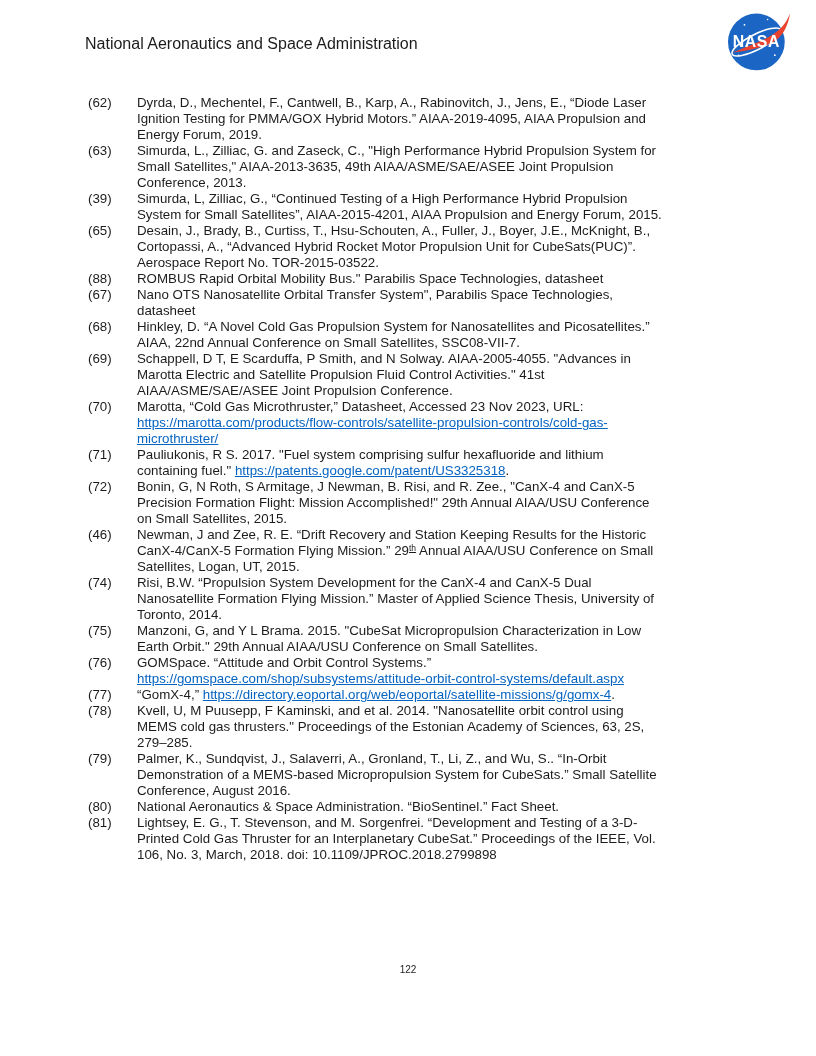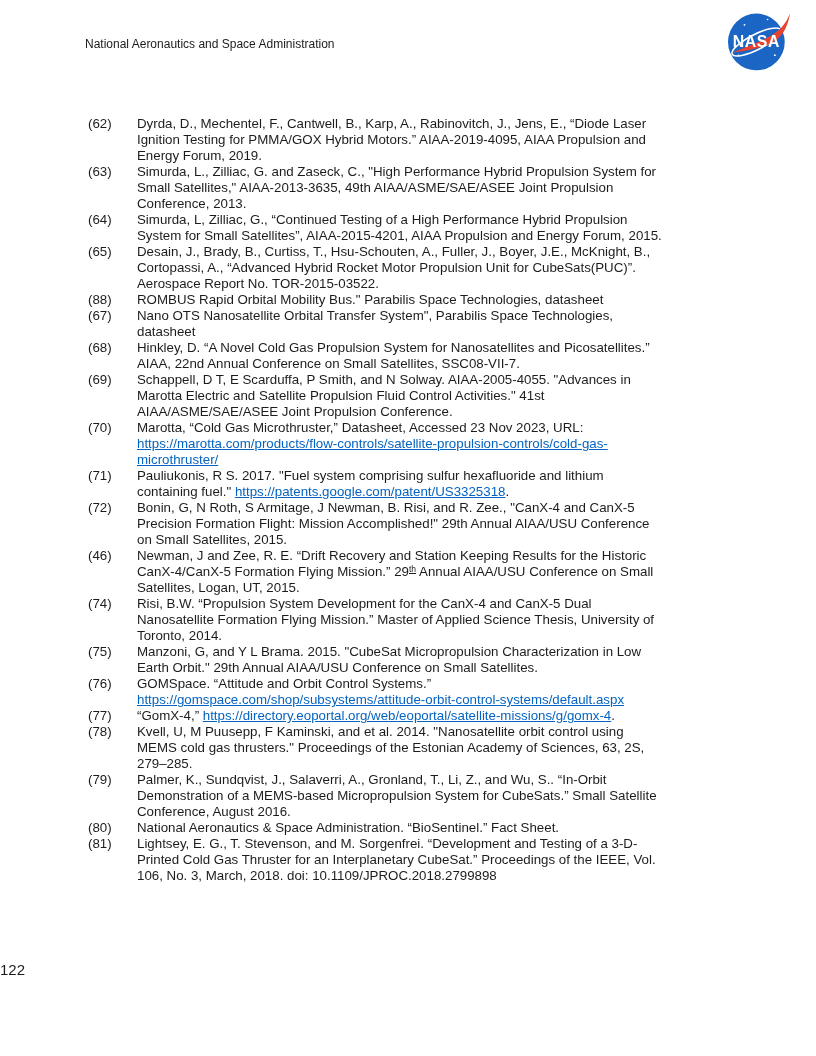--- a/index.html
+++ b/index.html
@@ -15,37 +15,37 @@
     width:816px;height:1056px;
     background:var(--bg);
     font-family:"Liberation Sans", sans-serif;
     color:var(--text-color);
     position:relative;
     overflow:hidden;
   }
   .page{position:absolute;inset:0;}
   .header-text{
     position:absolute;left:85px;top:37px;
-    font-size:12px;line-height:14px;color:var(--text-color);
+    font-size:16px;line-height:14px;color:var(--text-color);
   }
   .logo{position:absolute;left:726px;top:9px;}
   .logo .meat{fill:var(--logo-blue);}
   .logo .swoosh{fill:var(--logo-red);}
   .refs{
     position:absolute;left:88px;top:95px;width:660px;
-    font-size:13.3px;line-height:16px;margin-top:21px;
+    font-size:13.3px;line-height:16px;
   }
   .ref{display:flex;align-items:flex-start;}
   .ref-num{flex:0 0 49px;width:49px;}
   .ref-body{width:600px;}
   .link{color:var(--link-color);text-decoration:underline;cursor:pointer;}
   sup{font-size:8.5px;line-height:0;vertical-align:4px;text-decoration:underline;}
   .footer{
     position:absolute;left:0;top:962px;width:816px;
-    font-size:15px;line-height:16px;
+    text-align:center;font-size:10px;line-height:16px;
   }
 </style>
 </head>
 <body>
 
 <div class="page">
 
   <div class="header-text">National Aeronautics and Space Administration</div>
 
   <svg class="logo" width="66" height="62" viewBox="0 0 100 94" aria-hidden="true">
@@ -62,21 +62,21 @@
   <div class="refs">
       <div class="ref">
         <span class="ref-num">(62)</span>
         <div class="ref-body"><span>Dyrda, D., Mechentel, F., Cantwell, B., Karp, A., Rabinovitch, J., Jens, E., “Diode Laser<br>Ignition Testing for PMMA/GOX Hybrid Motors.” AIAA-2019-4095, AIAA Propulsion and<br>Energy Forum, 2019.</span></div>
       </div>
       <div class="ref">
         <span class="ref-num">(63)</span>
         <div class="ref-body"><span>Simurda, L., Zilliac, G. and Zaseck, C., "High Performance Hybrid Propulsion System for<br>Small Satellites," AIAA-2013-3635, 49th AIAA/ASME/SAE/ASEE Joint Propulsion<br>Conference, 2013.</span></div>
       </div>
       <div class="ref">
-        <span class="ref-num">(64)</span>
+        <span class="ref-num">(39)</span>
         <div class="ref-body"><span>Simurda, L, Zilliac, G., “Continued Testing of a High Performance Hybrid Propulsion<br>System for Small Satellites”, AIAA-2015-4201, AIAA Propulsion and Energy Forum, 2015.</span></div>
       </div>
       <div class="ref">
         <span class="ref-num">(65)</span>
         <div class="ref-body"><span>Desain, J., Brady, B., Curtiss, T., Hsu-Schouten, A., Fuller, J., Boyer, J.E., McKnight, B.,<br>Cortopassi, A., “Advanced Hybrid Rocket Motor Propulsion Unit for CubeSats(PUC)”.<br>Aerospace Report No. TOR-2015-03522.</span></div>
       </div>
       <div class="ref">
         <span class="ref-num">(88)</span>
         <div class="ref-body"><span>ROMBUS Rapid Orbital Mobility Bus." Parabilis Space Technologies, datasheet</span></div>
       </div>

